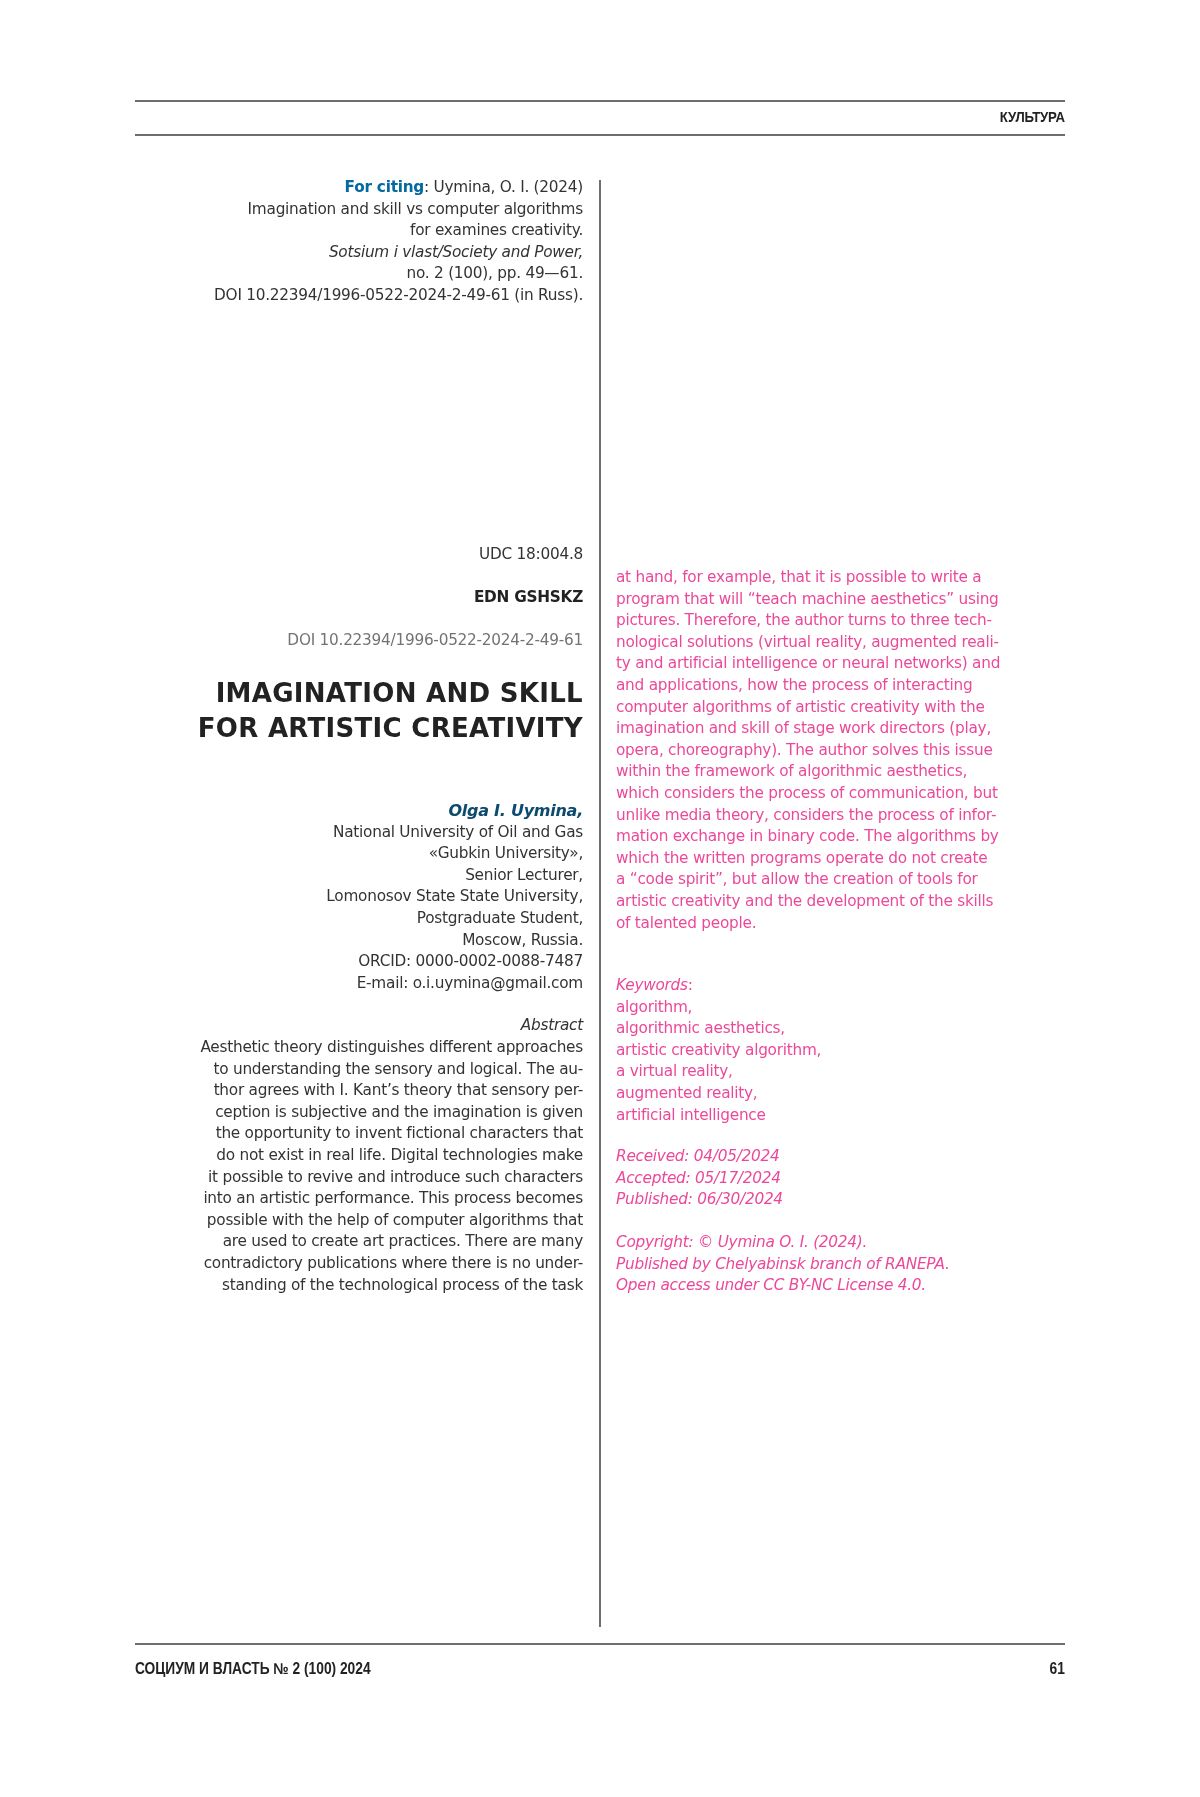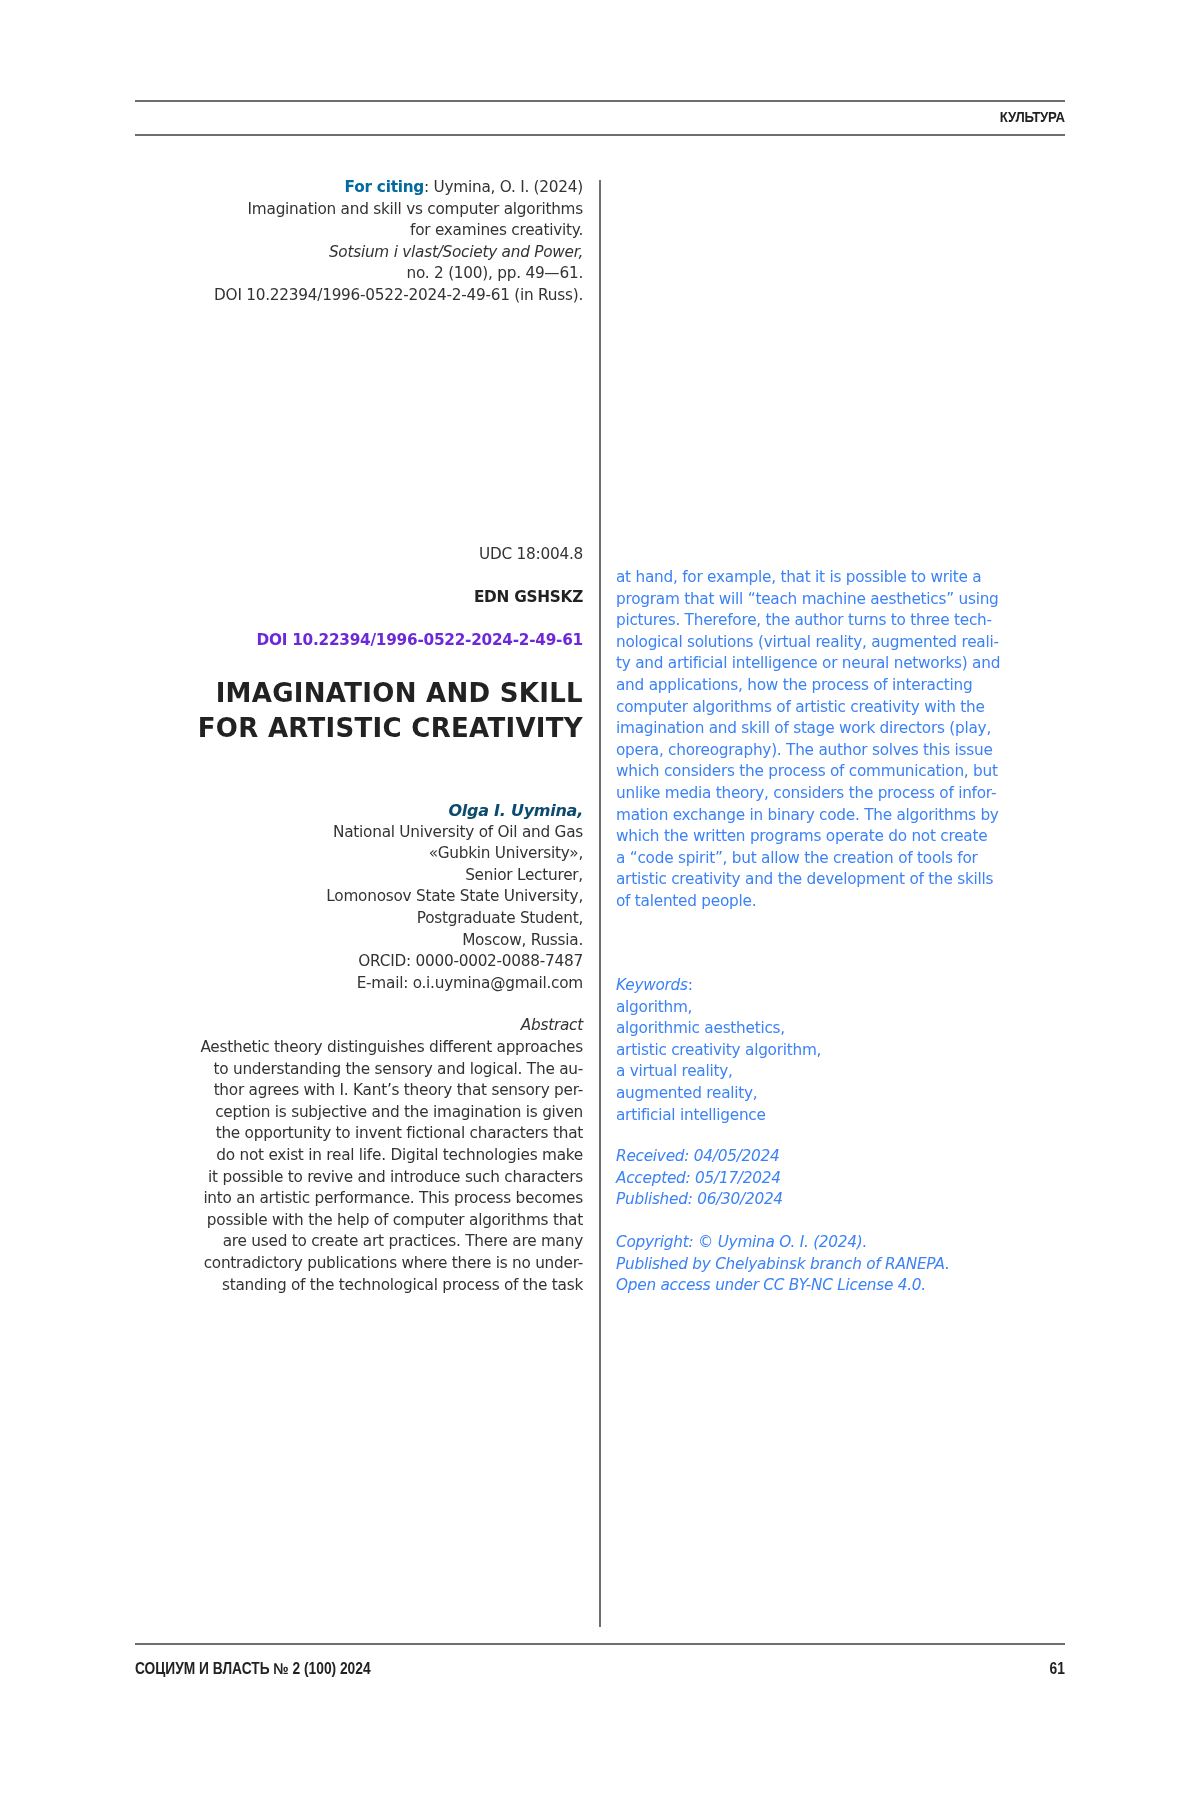--- a/index.html
+++ b/index.html
@@ -8,29 +8,29 @@
     .rule { position: absolute; left: 135px; width: 930px; height: 2px; background: #6e6e6e; }
     #rule-top-1 { top: 100px; }
     #rule-top-2 { top: 134px; }
     #rule-bottom { top: 1643px; }
 
     #section-label { position: absolute; right: 135px; top: 108px; font-family: "Liberation Sans", sans-serif; font-weight: bold; font-size: 15px; letter-spacing: -0.3px; color: #222; transform: scaleX(0.88); transform-origin: right center; }
 
     #col-divider { position: absolute; left: 599px; top: 180px; width: 2px; height: 1447px; background: #6e6e6e; }
 
     .left { position: absolute; left: 135px; width: 448px; text-align: right; font-family: "DejaVu Sans", sans-serif; font-size: 15.3px; line-height: 21.6px; letter-spacing: -0.25px; color: #333; }
-    .right { position: absolute; left: 616px; width: 452px; text-align: left; font-family: "DejaVu Sans", sans-serif; font-size: 15.3px; line-height: 21.6px; letter-spacing: -0.25px; color: #3b82f6; }
+    .right { position: absolute; left: 616px; width: 452px; text-align: left; font-family: "DejaVu Sans", sans-serif; font-size: 15.3px; line-height: 21.6px; letter-spacing: -0.25px; color: #ec4899; }
 
     #citation { top: 177px; }
     #citation b { color: #0369a1; }
     #citation .it { font-style: italic; }
 
     #udc { top: 544px; }
     #edn { top: 587px; font-weight: bold; color: #222; }
-    #doi { top: 630px; font-weight: bold; color: #6d28d9; }
+    #doi { top: 630px; font-weight: normal; color: #737373; }
 
     #title { top: 676px; font-size: 26px; line-height: 35px; font-weight: bold; letter-spacing: 0.3px; color: #222; }
 
     #author-block { top: 800px; }
     #author-name { font-weight: bold; font-style: italic; color: #0c4a6e; font-size: 16px; }
 
     #abstract-label { top: 1015px; font-style: italic; }
     #abstract-left { top: 1037px; text-align: justify; text-align-last: right; }
     .abs-line { display: block; text-align: right; white-space: nowrap; }
 
@@ -104,20 +104,21 @@
 <div class="right" id="abstract-right">
   <span class="r-line">at hand, for example, that it is possible to write a</span>
   <span class="r-line">program that will “teach machine aesthetics” using</span>
   <span class="r-line">pictures. Therefore, the author turns to three tech-</span>
   <span class="r-line">nological solutions (virtual reality, augmented reali-</span>
   <span class="r-line">ty and artificial intelligence or neural networks) and</span>
   <span class="r-line">and applications, how the process of interacting</span>
   <span class="r-line">computer algorithms of artistic creativity with the</span>
   <span class="r-line">imagination and skill of stage work directors (play,</span>
   <span class="r-line">opera, choreography). The author solves this issue</span>
+  <span class="r-line">within the framework of algorithmic aesthetics,</span>
   <span class="r-line">which considers the process of communication, but</span>
   <span class="r-line">unlike media theory, considers the process of infor-</span>
   <span class="r-line">mation exchange in binary code. The algorithms by</span>
   <span class="r-line">which the written programs operate do not create</span>
   <span class="r-line">a “code spirit”, but allow the creation of tools for</span>
   <span class="r-line">artistic creativity and the development of the skills</span>
   <span class="r-line">of talented people.</span>
 </div>
 
 <div class="right" id="keywords">

